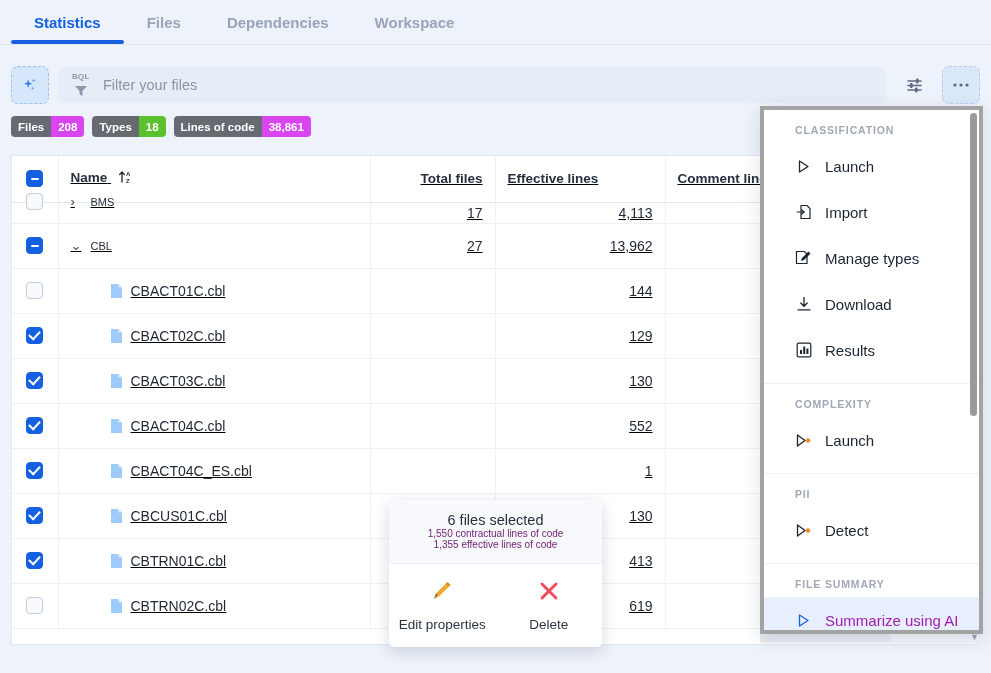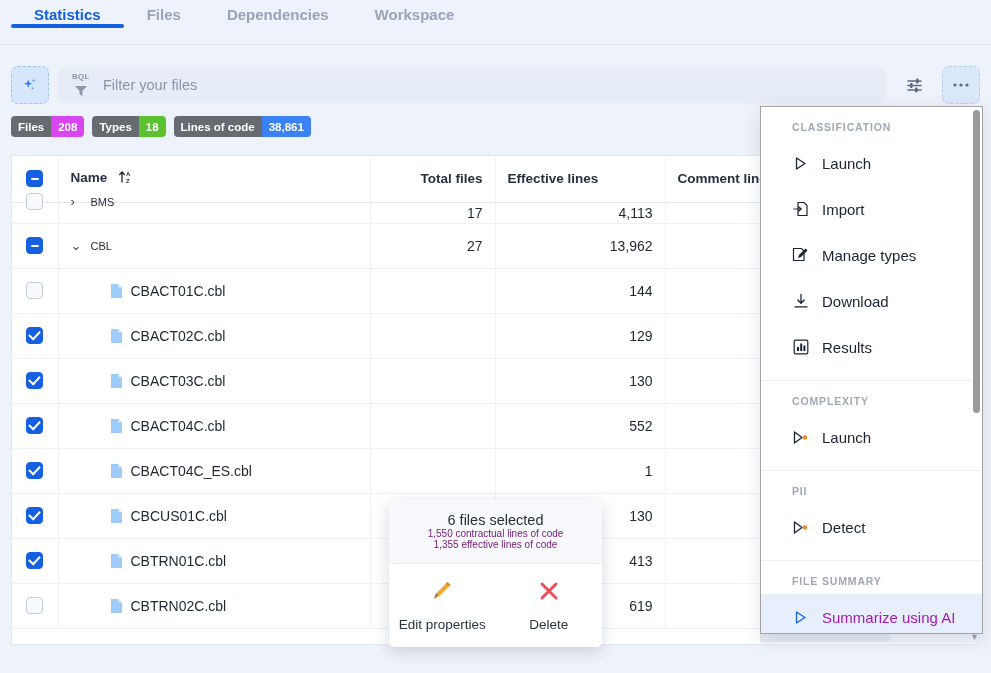--- a/index.html
+++ b/index.html
@@ -12,21 +12,21 @@
   #app { position: relative; width: 991px; height: 673px; }
 
   
   .tabbar {
     position: absolute; top: 0; left: 0; width: 991px; height: 45px;
     background: #eef2fa;
     border-bottom: 1px solid #dfe5f0;
     display: flex; align-items: flex-start; padding-left: 11px;
   }
   .tab {
-    position: relative; height: 28px; display: flex; align-items: center;
+    position: relative; height: 44px; display: flex; align-items: center;
     padding: 8px 23px; font-size: 15px; color: #9aa4b8; font-weight: bold;
     cursor: pointer; white-space: nowrap;
   }
   .tab.active { color: #1560e0; }
   .tab.active::after {
     content: ""; position: absolute; left: 0; right: 0; bottom: 0;
     height: 4px; background: #1560e0; border-radius: 2px;
   }
 
   
@@ -69,21 +69,21 @@
   .badge .k { background: #666b72; padding: 0 7px; display: flex; align-items: center; }
   .badge .v { padding: 0 7px; display: flex; align-items: center; }
 
   
   .tablewrap {
     position: absolute; top: 155px; left: 11px;
     width: 966px; height: 490px;
     background: #fff; border: 1px solid #e3e8f0;
     overflow: hidden;
   }
-  table { width: 100%; border-collapse: collapse; table-layout: fixed; }
+  table { width: 100%; border-collapse: collapse; table-layout: fixed; text-decoration: underline; }
   col.c-chk { width: 46px; }
   col.c-name { width: 312px; }
   col.c-total { width: 125px; }
   col.c-eff { width: 170px; }
   col.c-comm { width: 175px; }
   col.c-rest { width: 138px; }
   thead th {
     height: 46px; font-size: 13.5px; color: #26303f; font-weight: bold;
     border-bottom: 1px solid #e3e8f0; border-right: 1px solid #eef1f6;
     background: #fff; text-align: left; padding: 0 12px; vertical-align: middle;
@@ -118,21 +118,21 @@
   .namecell { display: flex; align-items: center; }
   .chev { width: 20px; color: #3d4858; font-size: 13px; flex: none; }
   .fileicon { width: 11px; height: 14px; flex: none; margin-right: 9px; }
   .indent { padding-left: 40px; }
   .grpname { font-size: 11px; }
   .sorticon { display: inline-block; vertical-align: middle; margin-left: 7px; }
 
   
   .menu {
     position: absolute; top: 106px; left: 760px; width: 223px; height: 528px;
-    background: #fff; border: 1px solid #a3a3a3;
+    background: #fff; border: 4px solid #a3a3a3;
     box-shadow: 0 5px 18px rgba(32,48,80,.13);
     overflow: hidden;
   }
   .menu-scroll { position: absolute; inset: 0; padding-bottom: 2px; }
   .sec-label {
     font-size: 10.5px; color: #a0a8b6; font-weight: bold;
     letter-spacing: .85px; padding: 14px 0 7px 31px;
   }
   .menu-item {
     display: flex; align-items: center; gap: 13px;
@@ -235,21 +235,21 @@
       <div class="badge">
         <span class="k">Files</span>
         <span class="v" style="background: #d946ef;">208</span>
       </div>
       <div class="badge">
         <span class="k">Types</span>
         <span class="v" style="background: rgb(92, 193, 47);">18</span>
       </div>
       <div class="badge">
         <span class="k">Lines of code</span>
-        <span class="v" style="background: #3b82f6;">38,861</span>
+        <span class="v" style="background: #d946ef;">38,861</span>
       </div>
     </div>
 
   <div class="tablewrap">
     <table>
       <colgroup>
         <col class="c-chk">
           <col class="c-name">
           <col class="c-total">
         <col class="c-eff">

